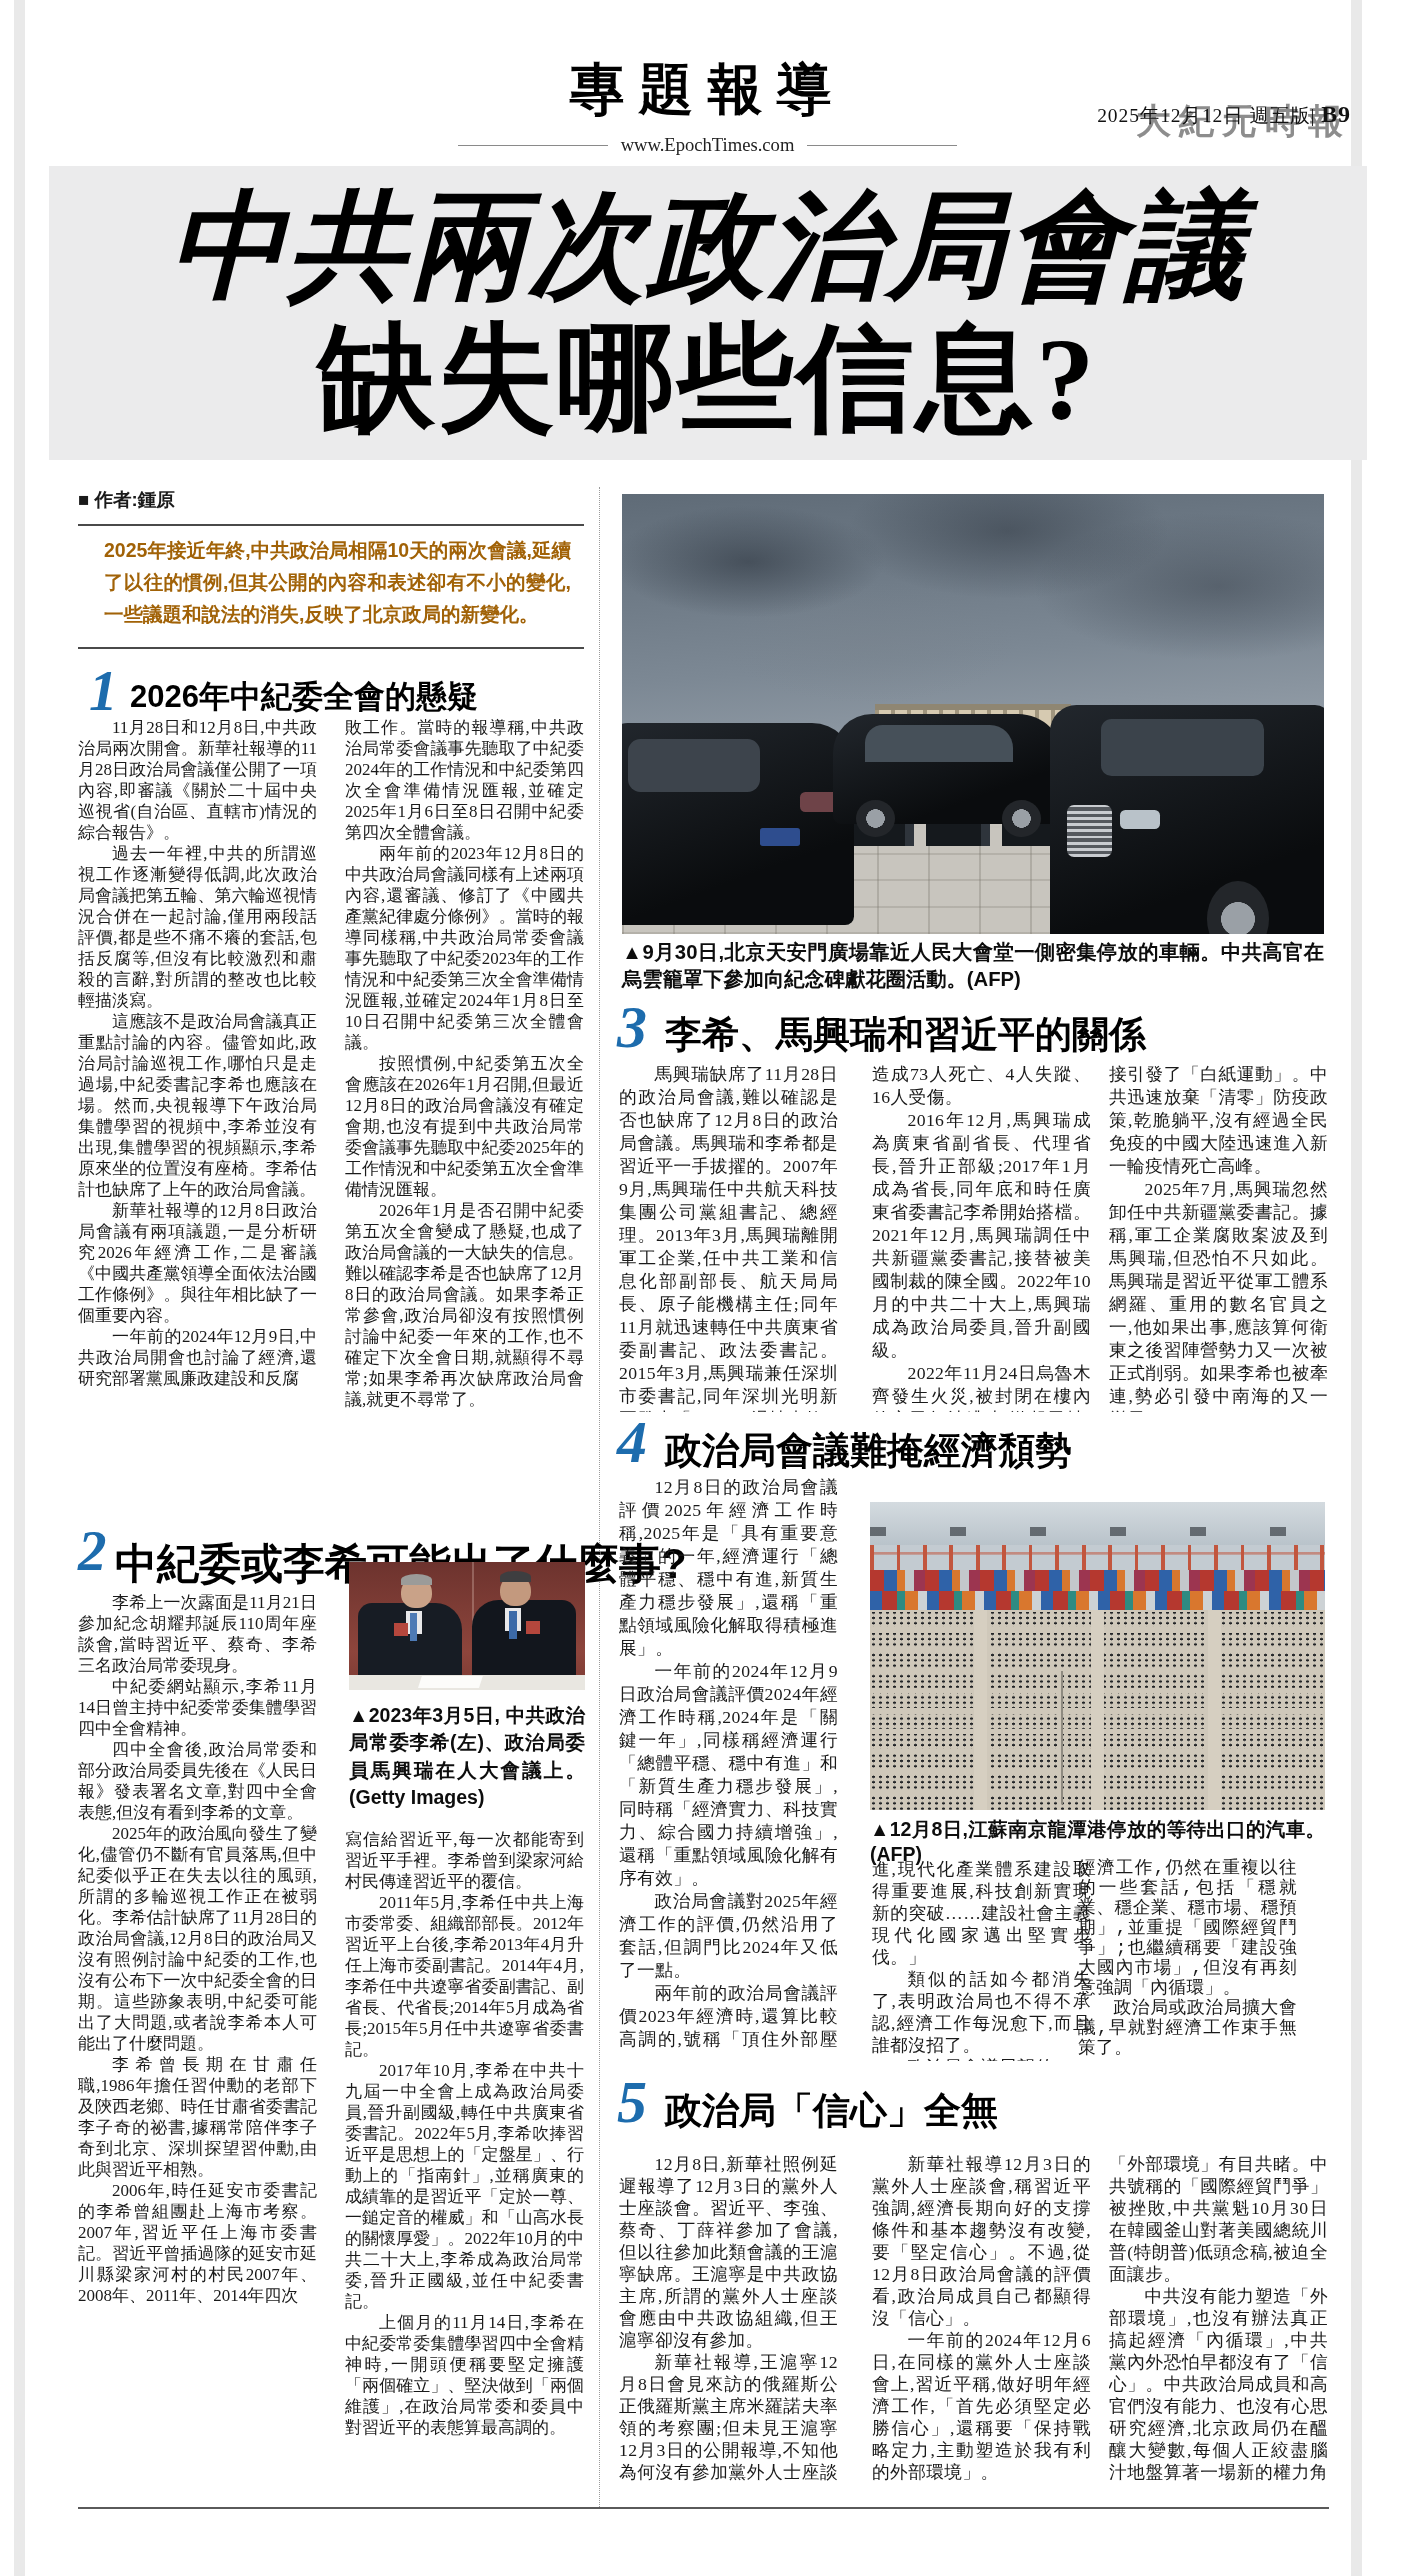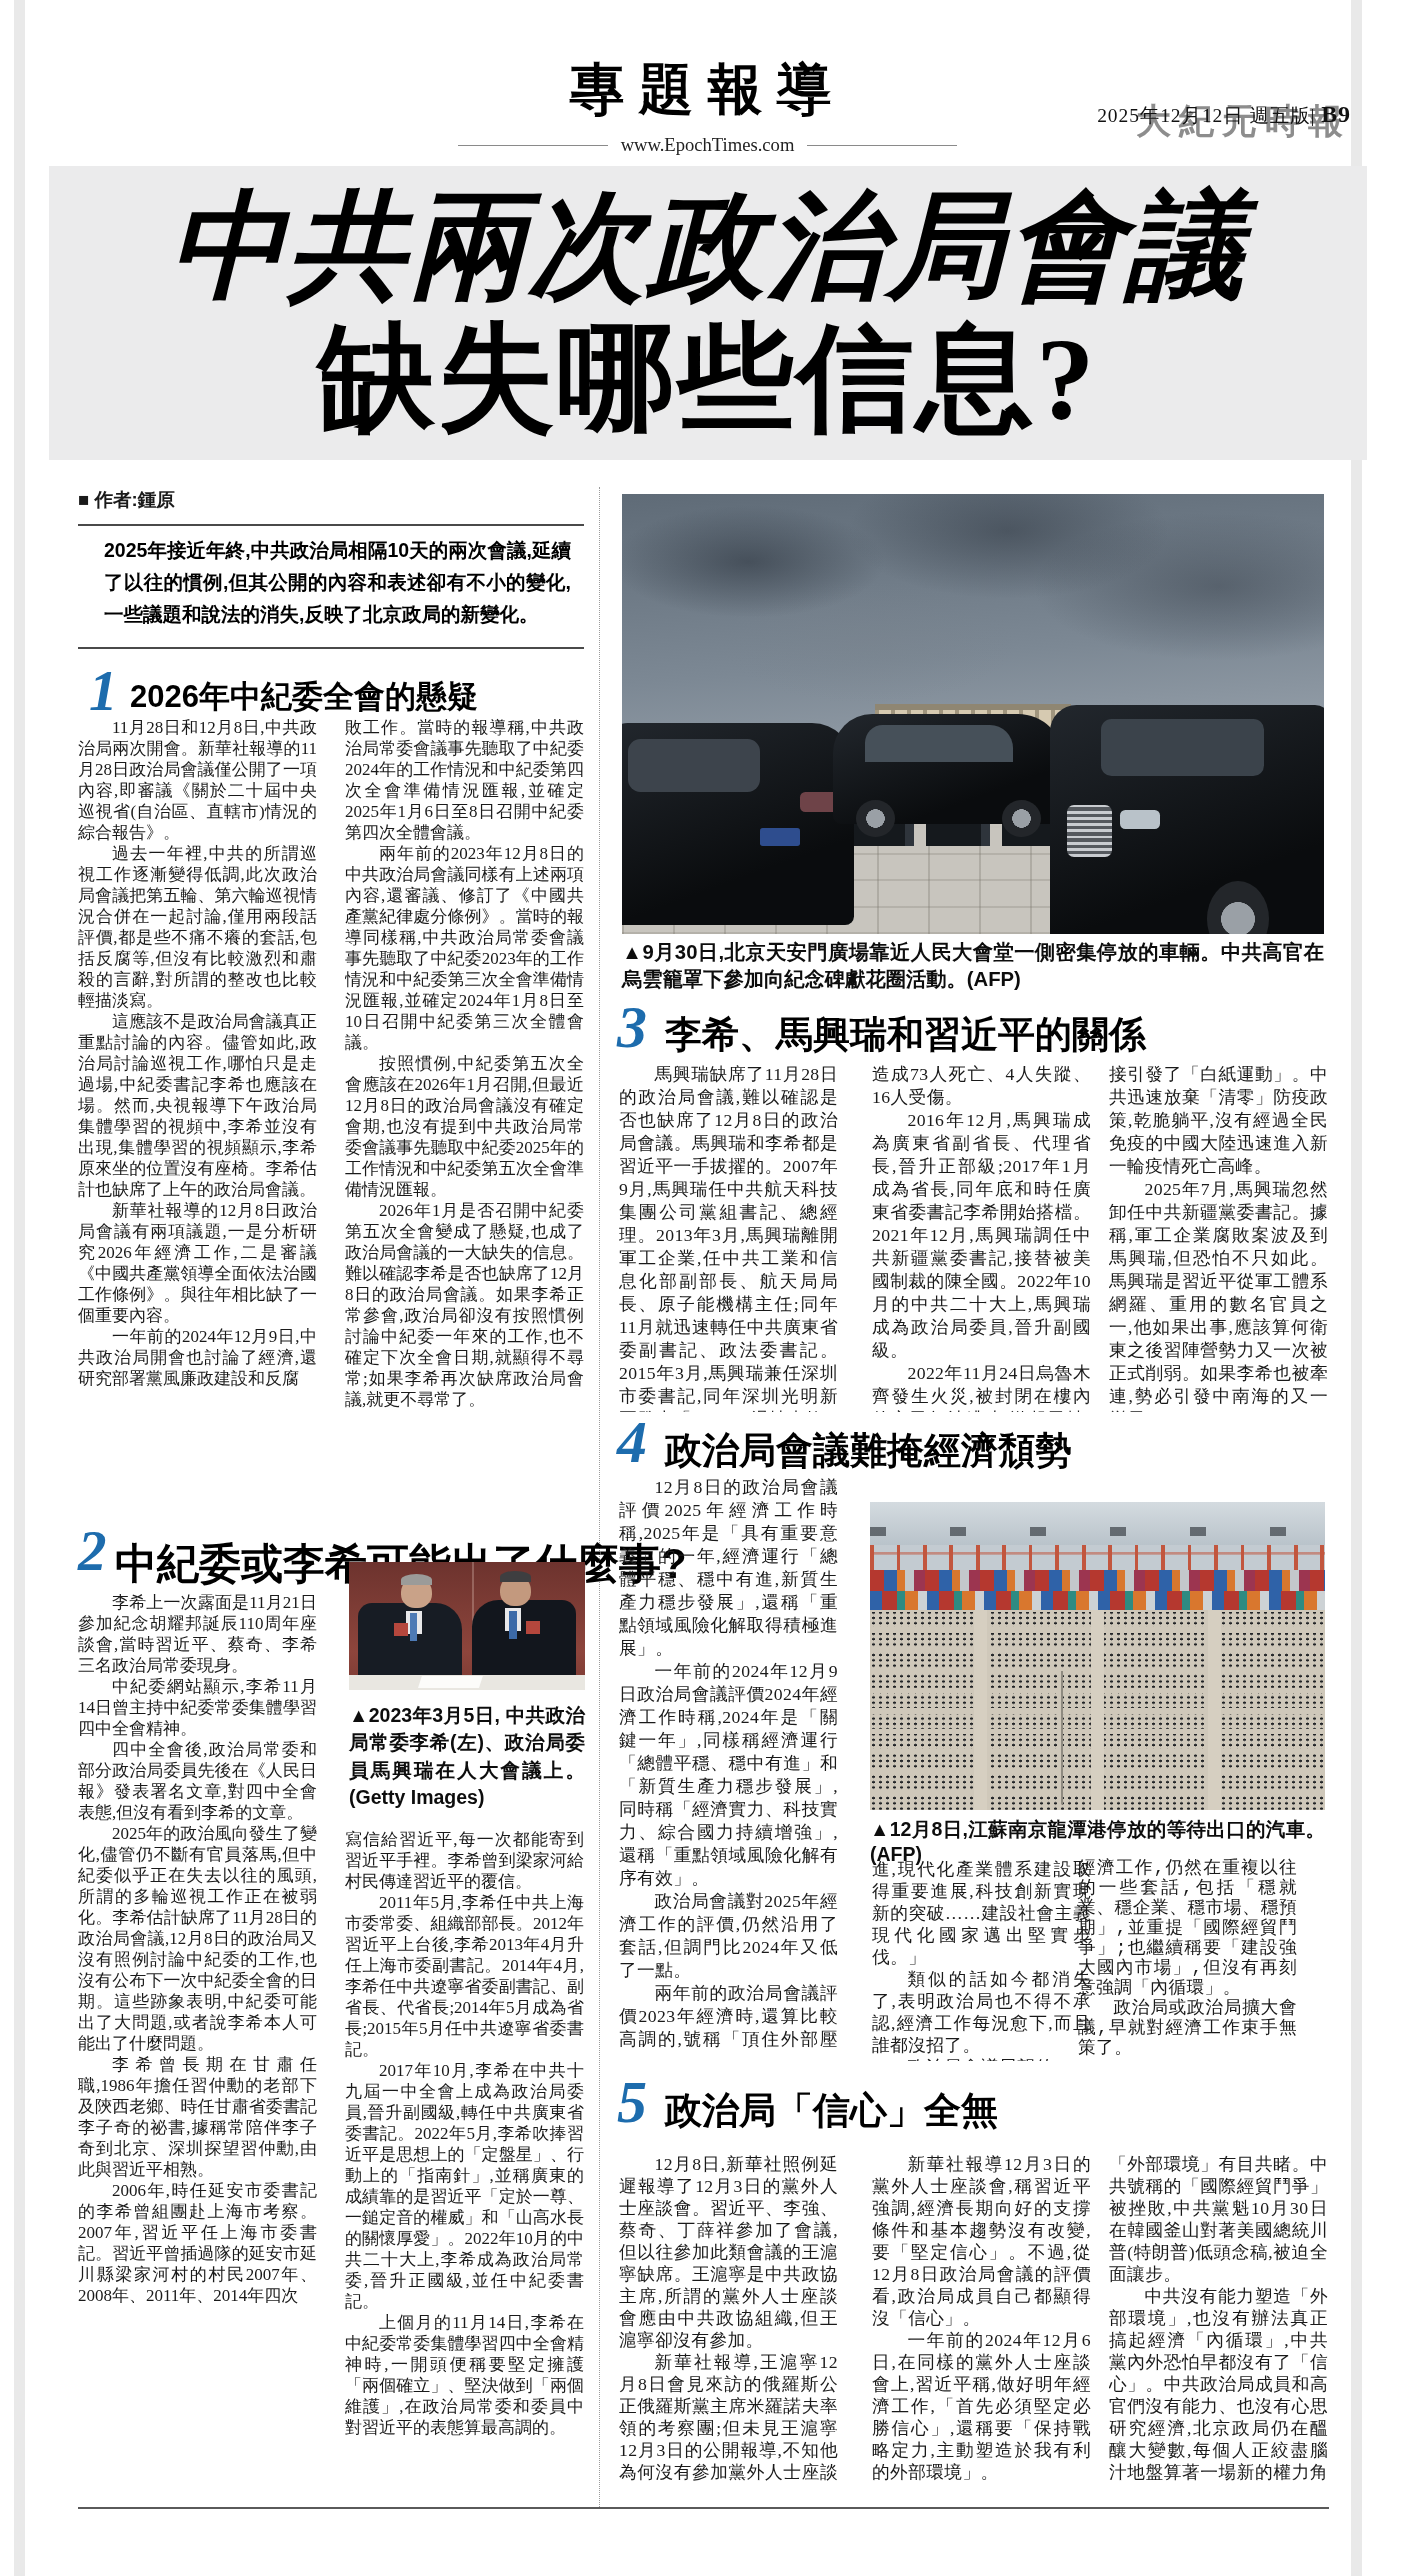--- a/index.html
+++ b/index.html
@@ -18,21 +18,21 @@
   .dateline b{font-size:24px;}
   
   .panel{left:49px;top:166px;width:1318px;height:294px;background:#ebebec;}
   .hl{left:0;right:0;text-align:center;font-weight:900;color:#000;
       font-size:117px;line-height:1.0;letter-spacing:2.7px;font-family:"Liberation Serif","DejaVu Serif",serif;}
   .hl1{top:188px;font-style:italic;} .hl2{top:320px;}
   
   .author{left:78px;top:487px;font-family:"Liberation Sans","DejaVu Sans",sans-serif;font-weight:bold;font-size:18.6px;}
   .hrule{height:1.8px;background:#4a4a4a;}
   .intro{left:104px;top:534px;width:467px;font-family:"Liberation Sans","DejaVu Sans",sans-serif;
-         font-weight:bold;font-size:19.5px;line-height:32px;text-align:justify;color:#000000;}
+         font-weight:bold;font-size:19.5px;line-height:32px;text-align:justify;color:#a16207;}
   .sechead .num{position:absolute;font-style:italic;font-weight:bold;color:#1d6cad;
          font-family:"Liberation Serif","DejaVu Serif",serif;}
   .sechead .ttl{position:absolute;font-family:"Liberation Sans","DejaVu Sans",sans-serif;font-weight:bold;color:#000;}
   .col{position:absolute;overflow:hidden;text-align:justify;}
   .colL{font-size:17px;line-height:21px;width:239px;}
   .colR{font-size:17.7px;width:219px;letter-spacing:0.4px;}
   .para{margin:0;} .ind{text-indent:2em;} .nind{text-indent:0;}
   .caption{position:absolute;font-family:"Liberation Sans","DejaVu Sans",sans-serif;font-weight:bold;
            color:#0d0d0d;text-align:justify;}
   .dotsep{left:599px;top:487px;height:2022px;width:0;border-left:1.8px dotted #9a9a9a;}

